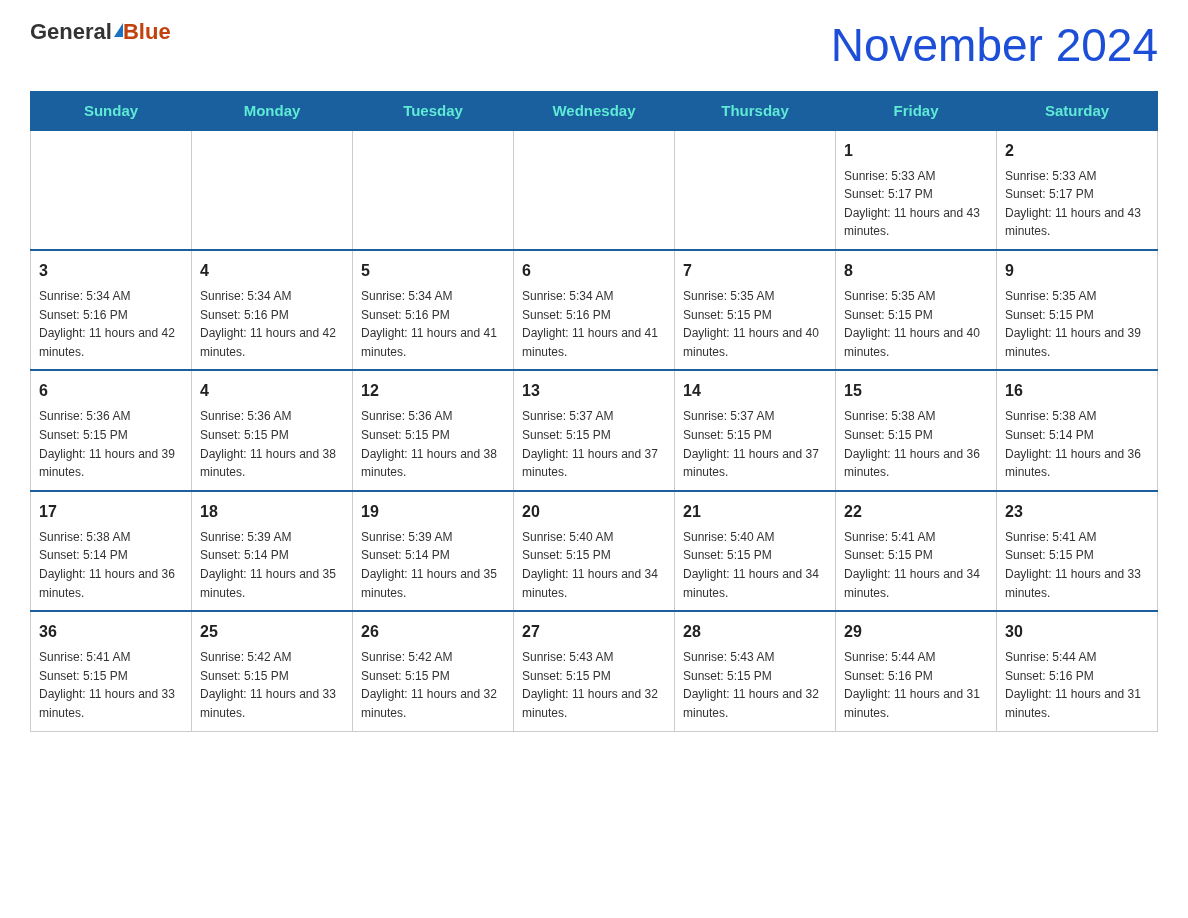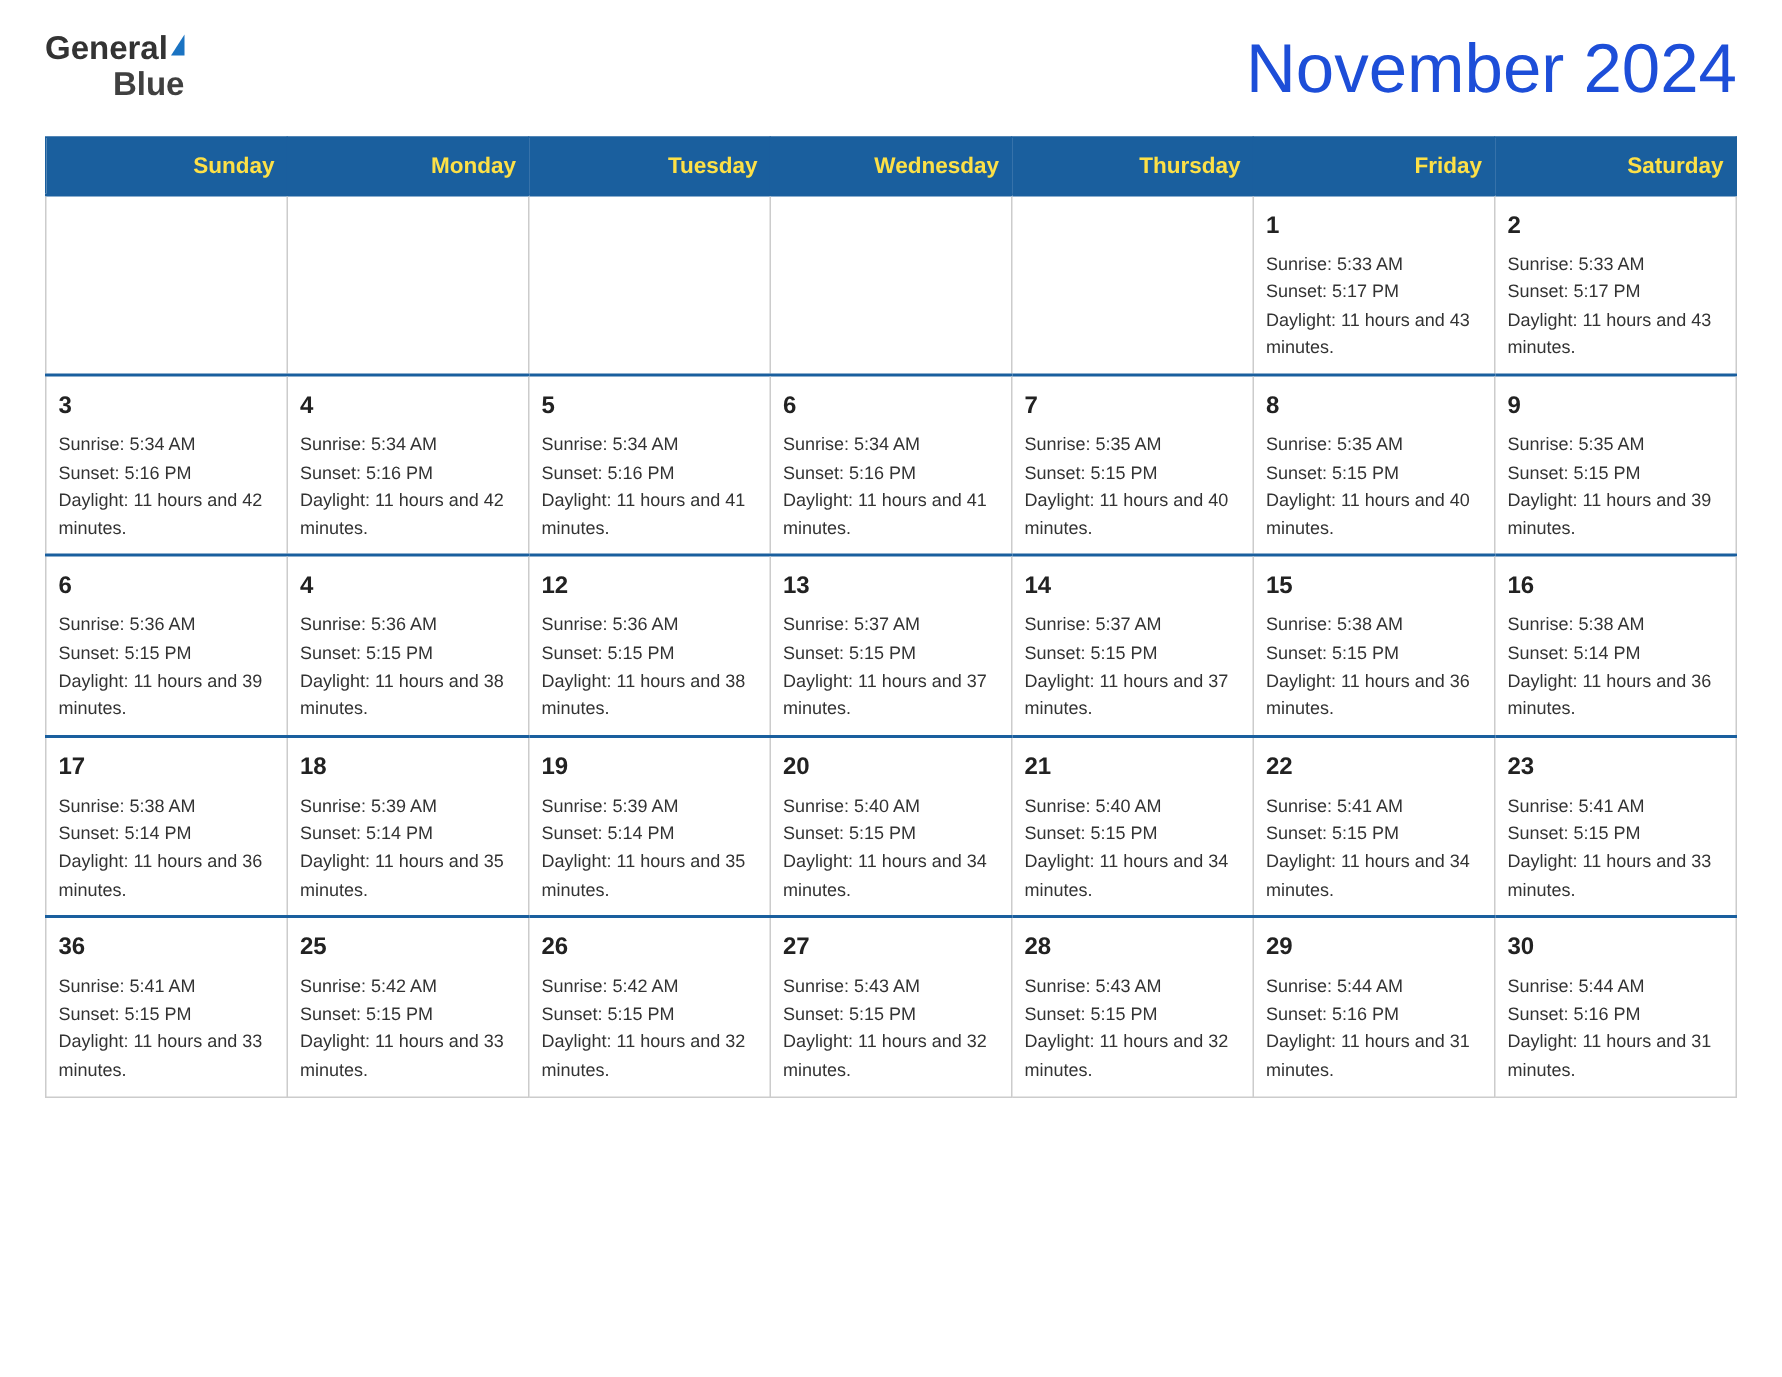--- a/index.html
+++ b/index.html
@@ -10,33 +10,33 @@
       color: #333;
     }
     .header {
       display: flex;
       justify-content: space-between;
       align-items: flex-start;
       margin-bottom: 20px;
     }
     .logo {
       display: flex;
-      flex-direction: column;
-      align-items: flex-end;
+      flex-direction: row;
+      align-items: flex-start;
     }
     .logo-general {
       font-size: 22px;
       font-weight: bold;
       color: #333;
       line-height: 1.1;
     }
     .logo-blue {
       font-size: 22px;
       font-weight: bold;
-      color: #404040;
+      color: #c2410c;
       line-height: 1.1;
     }
     .logo-triangle {
       display: inline-block;
       width: 0;
       height: 0;
       border-left: 9px solid transparent;
       border-right: 0px solid transparent;
       border-bottom: 14px solid #1a73c2;
       margin-left: 2px;
@@ -60,25 +60,25 @@
     }
     table {
       width: 100%;
       border-collapse: collapse;
       table-layout: fixed;
     }
     thead tr {
       background-color: #1a5f9e;
     }
     thead th {
-      color: #fde047;
+      color: #5eead4;
       font-size: 15px;
       font-weight: 600;
       padding: 10px 8px;
-      text-align: right;
+      text-align: center;
       border: 1px solid #1a5f9e;
     }
     tbody td {
       vertical-align: top;
       padding: 8px;
       border: 1px solid #ccc;
       border-top: 2px solid #1a5f9e;
       font-size: 12.5px;
       line-height: 1.5;
       height: 120px;

